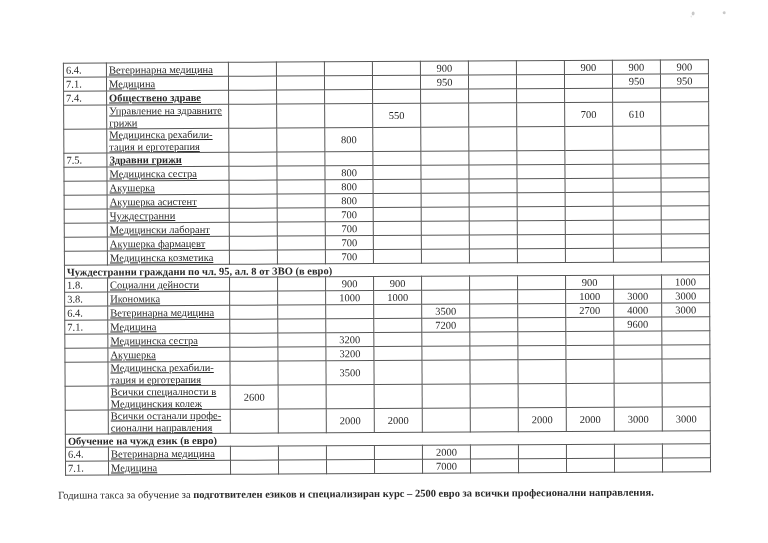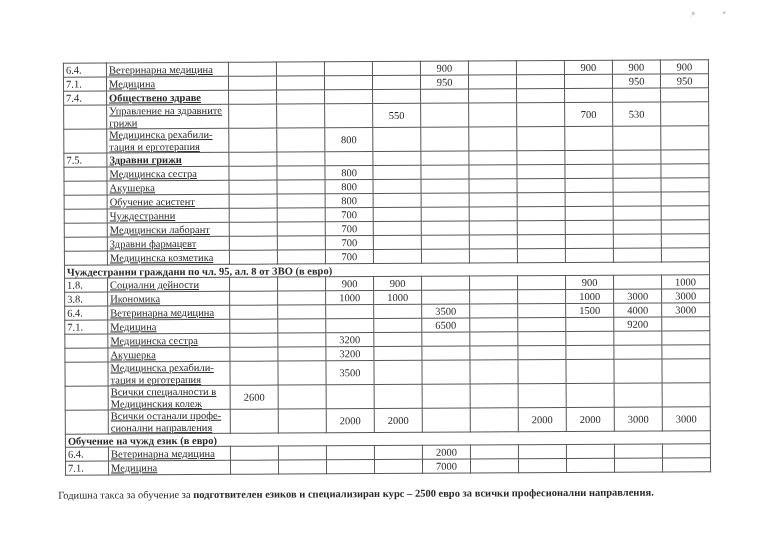--- a/index.html
+++ b/index.html
@@ -149,21 +149,21 @@
           <td class="name">Управление на здравните
 грижи</td>
           <td class="val"></td>
           <td class="val"></td>
           <td class="val"></td>
           <td class="val">550</td>
           <td class="val"></td>
           <td class="val"></td>
           <td class="val"></td>
           <td class="val">700</td>
-          <td class="val">530</td>
+          <td class="val">610</td>
           <td class="val"></td>
         </tr>
         <tr class="r2">
           <td class="code"></td>
           <td class="name">Медицинска рехабили-
 тация и ерготерапия</td>
           <td class="val"></td>
           <td class="val"></td>
           <td class="val">800</td>
           <td class="val"></td>
@@ -211,21 +211,21 @@
           <td class="val"></td>
           <td class="val"></td>
           <td class="val"></td>
           <td class="val"></td>
           <td class="val"></td>
           <td class="val"></td>
           <td class="val"></td>
         </tr>
         <tr class="r1">
           <td class="code"></td>
-          <td class="name">Обучение асистент</td>
+          <td class="name">Акушерка асистент</td>
           <td class="val"></td>
           <td class="val"></td>
           <td class="val">800</td>
           <td class="val"></td>
           <td class="val"></td>
           <td class="val"></td>
           <td class="val"></td>
           <td class="val"></td>
           <td class="val"></td>
           <td class="val"></td>
@@ -253,21 +253,21 @@
           <td class="val"></td>
           <td class="val"></td>
           <td class="val"></td>
           <td class="val"></td>
           <td class="val"></td>
           <td class="val"></td>
           <td class="val"></td>
         </tr>
         <tr class="r1">
           <td class="code"></td>
-          <td class="name">Здравни фармацевт</td>
+          <td class="name">Акушерка фармацевт</td>
           <td class="val"></td>
           <td class="val"></td>
           <td class="val">700</td>
           <td class="val"></td>
           <td class="val"></td>
           <td class="val"></td>
           <td class="val"></td>
           <td class="val"></td>
           <td class="val"></td>
           <td class="val"></td>
@@ -320,36 +320,36 @@
         <tr class="r1">
           <td class="code">6.4.</td>
           <td class="name">Ветеринарна медицина</td>
           <td class="val"></td>
           <td class="val"></td>
           <td class="val"></td>
           <td class="val"></td>
           <td class="val">3500</td>
           <td class="val"></td>
           <td class="val"></td>
-          <td class="val">1500</td>
+          <td class="val">2700</td>
           <td class="val">4000</td>
           <td class="val">3000</td>
         </tr>
         <tr class="r1">
           <td class="code">7.1.</td>
           <td class="name">Медицина</td>
           <td class="val"></td>
           <td class="val"></td>
           <td class="val"></td>
           <td class="val"></td>
-          <td class="val">6500</td>
-          <td class="val"></td>
-          <td class="val"></td>
-          <td class="val"></td>
-          <td class="val">9200</td>
+          <td class="val">7200</td>
+          <td class="val"></td>
+          <td class="val"></td>
+          <td class="val"></td>
+          <td class="val">9600</td>
           <td class="val"></td>
         </tr>
         <tr class="r1">
           <td class="code"></td>
           <td class="name">Медицинска сестра</td>
           <td class="val"></td>
           <td class="val"></td>
           <td class="val">3200</td>
           <td class="val"></td>
           <td class="val"></td>

